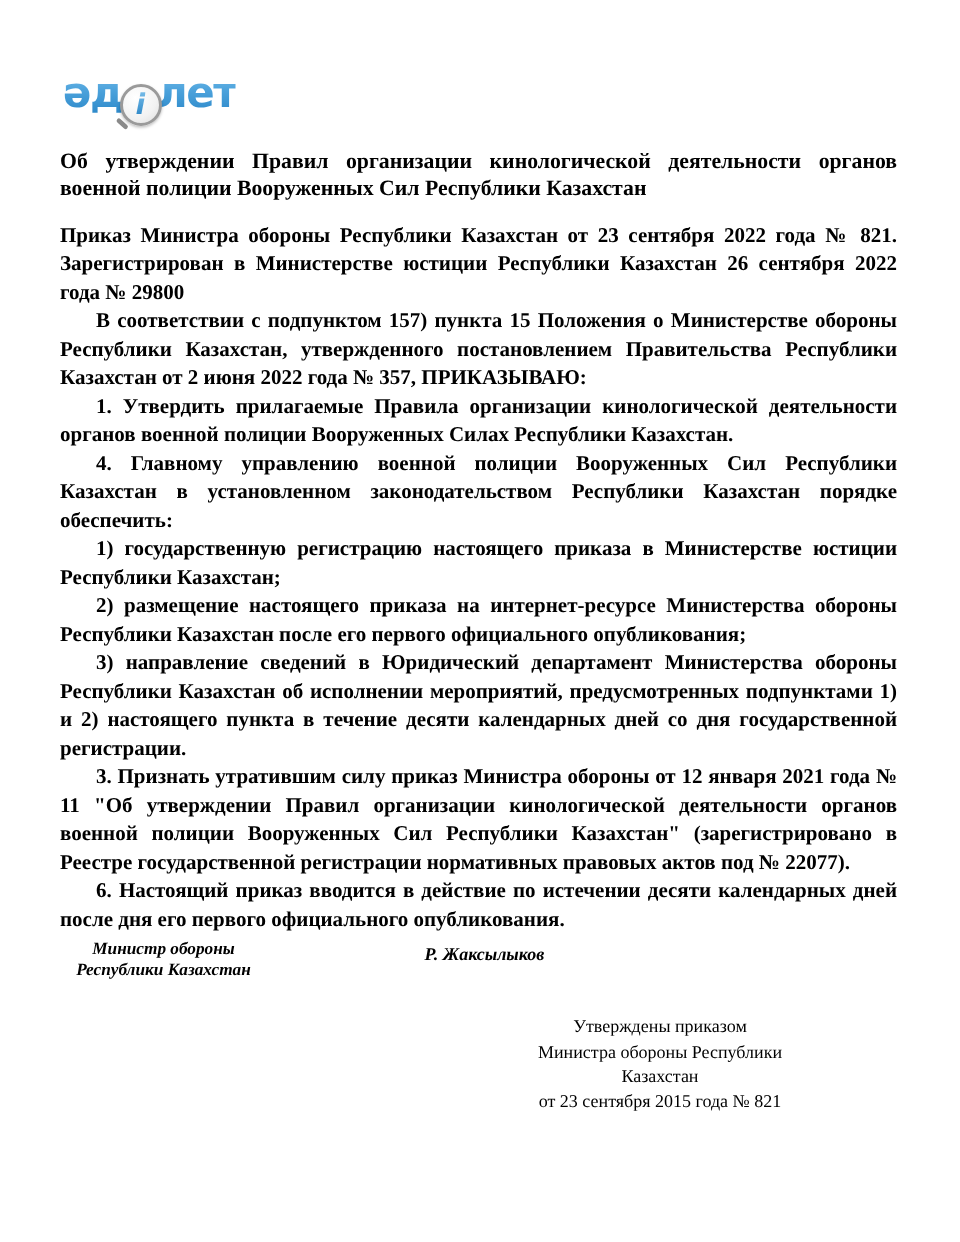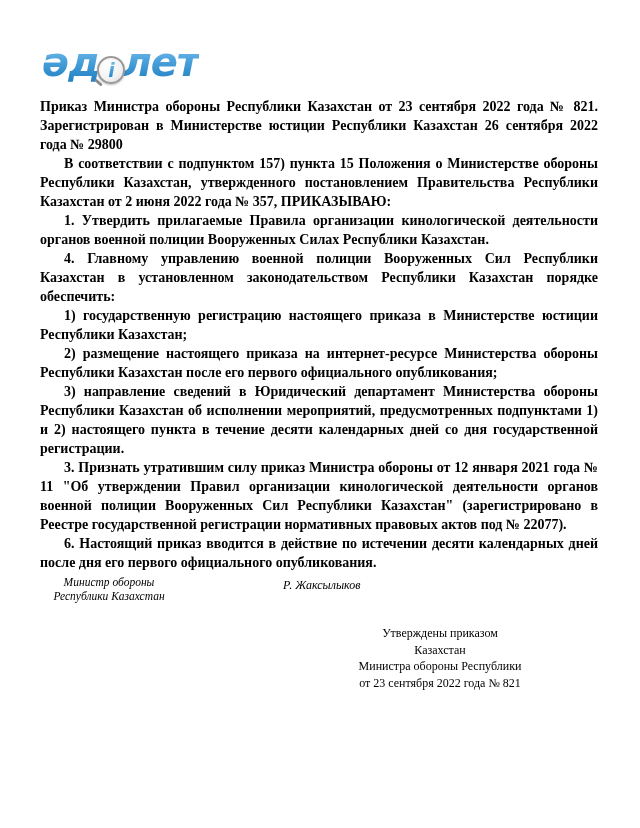--- a/index.html
+++ b/index.html
@@ -23,23 +23,22 @@
   
   .logo {
     height: 58px;
     display: flex;
     align-items: flex-end;
     margin-left: 2px;
     user-select: none;
   }
   .logo-text {
     font-family: "DejaVu Sans", sans-serif;
-    font-style: italic;
     font-weight: bold;
-    font-size: 40px;
+    font-size: 28px;
     line-height: 44px;
     letter-spacing: -1px;
     background: linear-gradient(180deg, #8ecaf0 0%, #4da3dc 45%, #1d7cc0 100%);
     -webkit-background-clip: text;
     background-clip: text;
     color: transparent;
     text-align: right;
   }
   .logo-glass {
     display: inline-block;
@@ -96,20 +95,21 @@
   .meta {
     margin-top: 13px;
     text-indent: 0;
   }
 
   
   .sig-row {
     display: flex;
     align-items: flex-start;
     margin-top: 3px;
+    font-weight: bold;
   }
   .sig-pos {
     width: 130px;
     margin-left: 4px;
     font-style: italic;
     font-size: 11.5px;
     line-height: 14px;
     text-align: center;
   }
   .sig-name {
@@ -133,20 +133,21 @@
 <body>
 
 <div class="page">
 
   <div class="logo">
     <span class="logo-text">әд</span>
       <span class="logo-glass"><span class="logo-i">і</span></span>
       <span class="logo-text">лет</span>
   </div>
 
+  <h1 class="title">Об утверждении Правил организации кинологической деятельности органов военной полиции Вооруженных Сил Республики Казахстан</h1>
 
   <p class="para meta">Приказ Министра обороны Республики Казахстан от 23 сентября 2022 года № 821. Зарегистрирован в Министерстве юстиции Республики Казахстан 26 сентября 2022 года № 29800</p>
 
   <p class="para">В соответствии с подпунктом 157) пункта 15 Положения о Министерстве обороны Республики Казахстан, утвержденного постановлением Правительства Республики Казахстан от 2 июня 2022 года № 357, ПРИКАЗЫВАЮ:</p>
   <p class="para">1. Утвердить прилагаемые Правила организации кинологической деятельности органов военной полиции Вооруженных Силах Республики Казахстан.</p>
   <p class="para">4. Главному управлению военной полиции Вооруженных Сил Республики Казахстан в установленном законодательством Республики Казахстан порядке обеспечить:</p>
   <p class="para">1) государственную регистрацию настоящего приказа в Министерстве юстиции Республики Казахстан;</p>
   <p class="para">2) размещение настоящего приказа на интернет-ресурсе Министерства обороны Республики Казахстан после его первого официального опубликования;</p>
   <p class="para">3) направление сведений в Юридический департамент Министерства обороны Республики Казахстан об исполнении мероприятий, предусмотренных подпунктами 1) и 2) настоящего пункта в течение десяти календарных дней со дня государственной регистрации.</p>
   <p class="para">3. Признать утратившим силу приказ Министра обороны от 12 января 2021 года № 11 "Об утверждении Правил организации кинологической деятельности органов военной полиции Вооруженных Сил Республики Казахстан" (зарегистрировано в Реестре государственной регистрации нормативных правовых актов под № 22077).</p>
@@ -155,18 +156,18 @@
   <div class="sig-row">
     <div class="sig-pos">
       <div>Министр обороны</div>
       <div>Республики Казахстан</div>
     </div>
     <div class="sig-name">Р. Жаксылыков</div>
   </div>
 
   <div class="approval">
     <div>Утверждены приказом</div>
+    <div>Министра обороны Республики</div>
     <div>Казахстан</div>
-    <div>Министра обороны Республики</div>
-    <div>от 23 сентября 2022 года № 821</div>
+    <div>от 23 сентября 2015 года № 821</div>
   </div>
 
 </div>
 
 </body></html>

